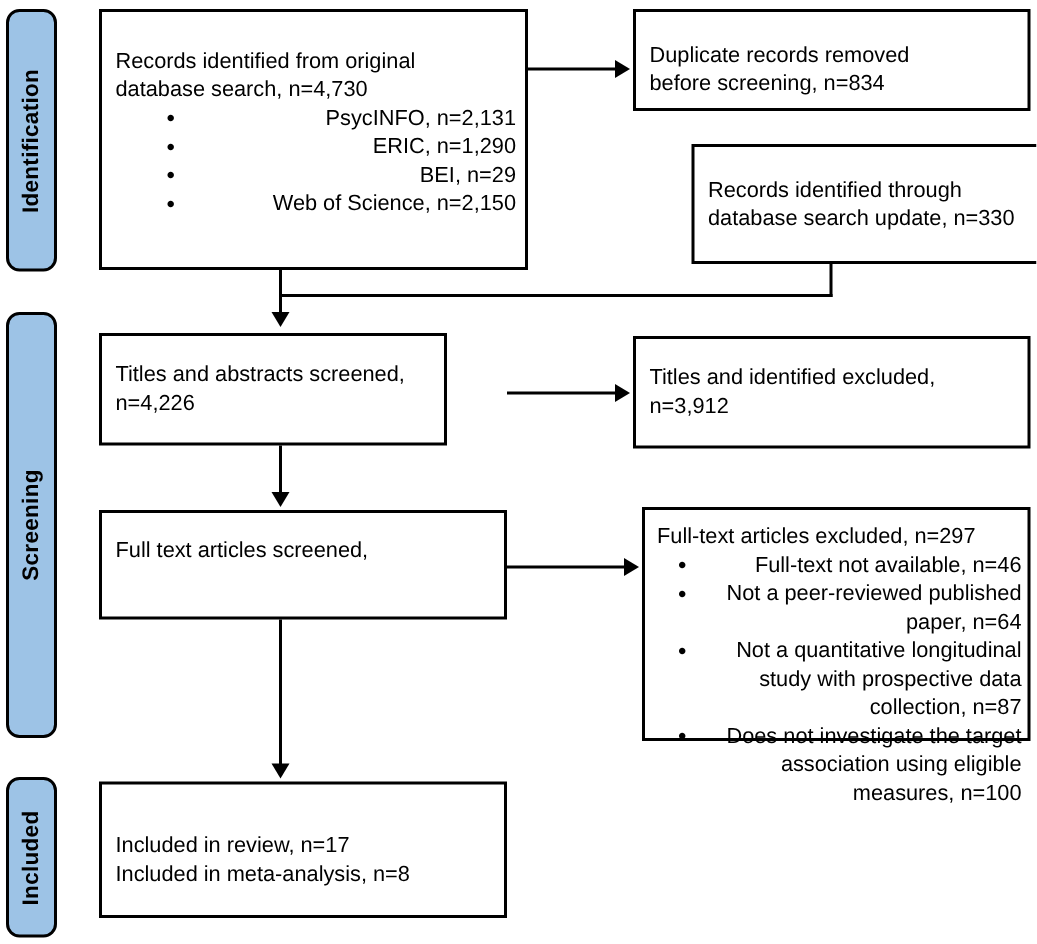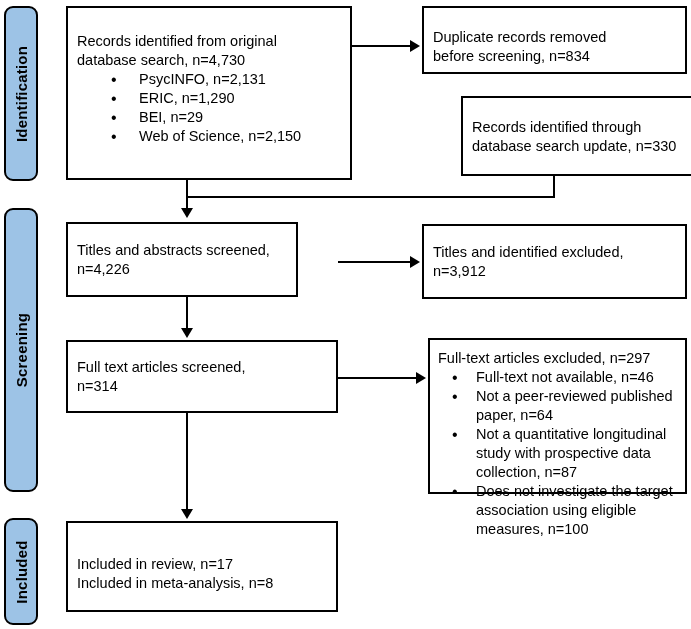--- a/index.html
+++ b/index.html
@@ -55,20 +55,21 @@
   }
   ul.blist {
     margin: 0;
     padding: 0;
     list-style: none;
   }
   ul.blist li {
     position: relative;
     padding-left: 62px;
     line-height: 19px;
+    text-align: right;
   }
   ul.blist li::before {
     content: "\2022";
     position: absolute;
     left: 34px;
     top: 0;
     font-size: 16px;
     line-height: 19px;
   }
   ul.blist.tight li {
@@ -154,21 +155,20 @@
   <div class="node" style="left:422px; top:224px; width:265px; height:75px;">
     <div class="node-text" style="top:17px;">
       <p>Titles and identified excluded,</p>
       <p>n=3,912</p>
     </div>
   </div>
 
   <div class="node" style="left:66px; top:340px; width:272px; height:73px;">
     <div class="node-text" style="top:16px;">
       <p>Full text articles screened,</p>
-      <p>n=314</p>
     </div>
   </div>
 
   <div class="node" style="left:428px; top:338px; width:259px; height:156px;">
     <div class="node-text" style="top:9px; left:8px; right:4px;">
       <p>Full-text articles excluded, n=297</p>
       <ul class="blist tight">
         <li>Full-text not available, n=46</li>
         <li>Not a peer-reviewed published paper, n=64</li>
         <li>Not a quantitative longitudinal study with prospective data collection, n=87</li>

